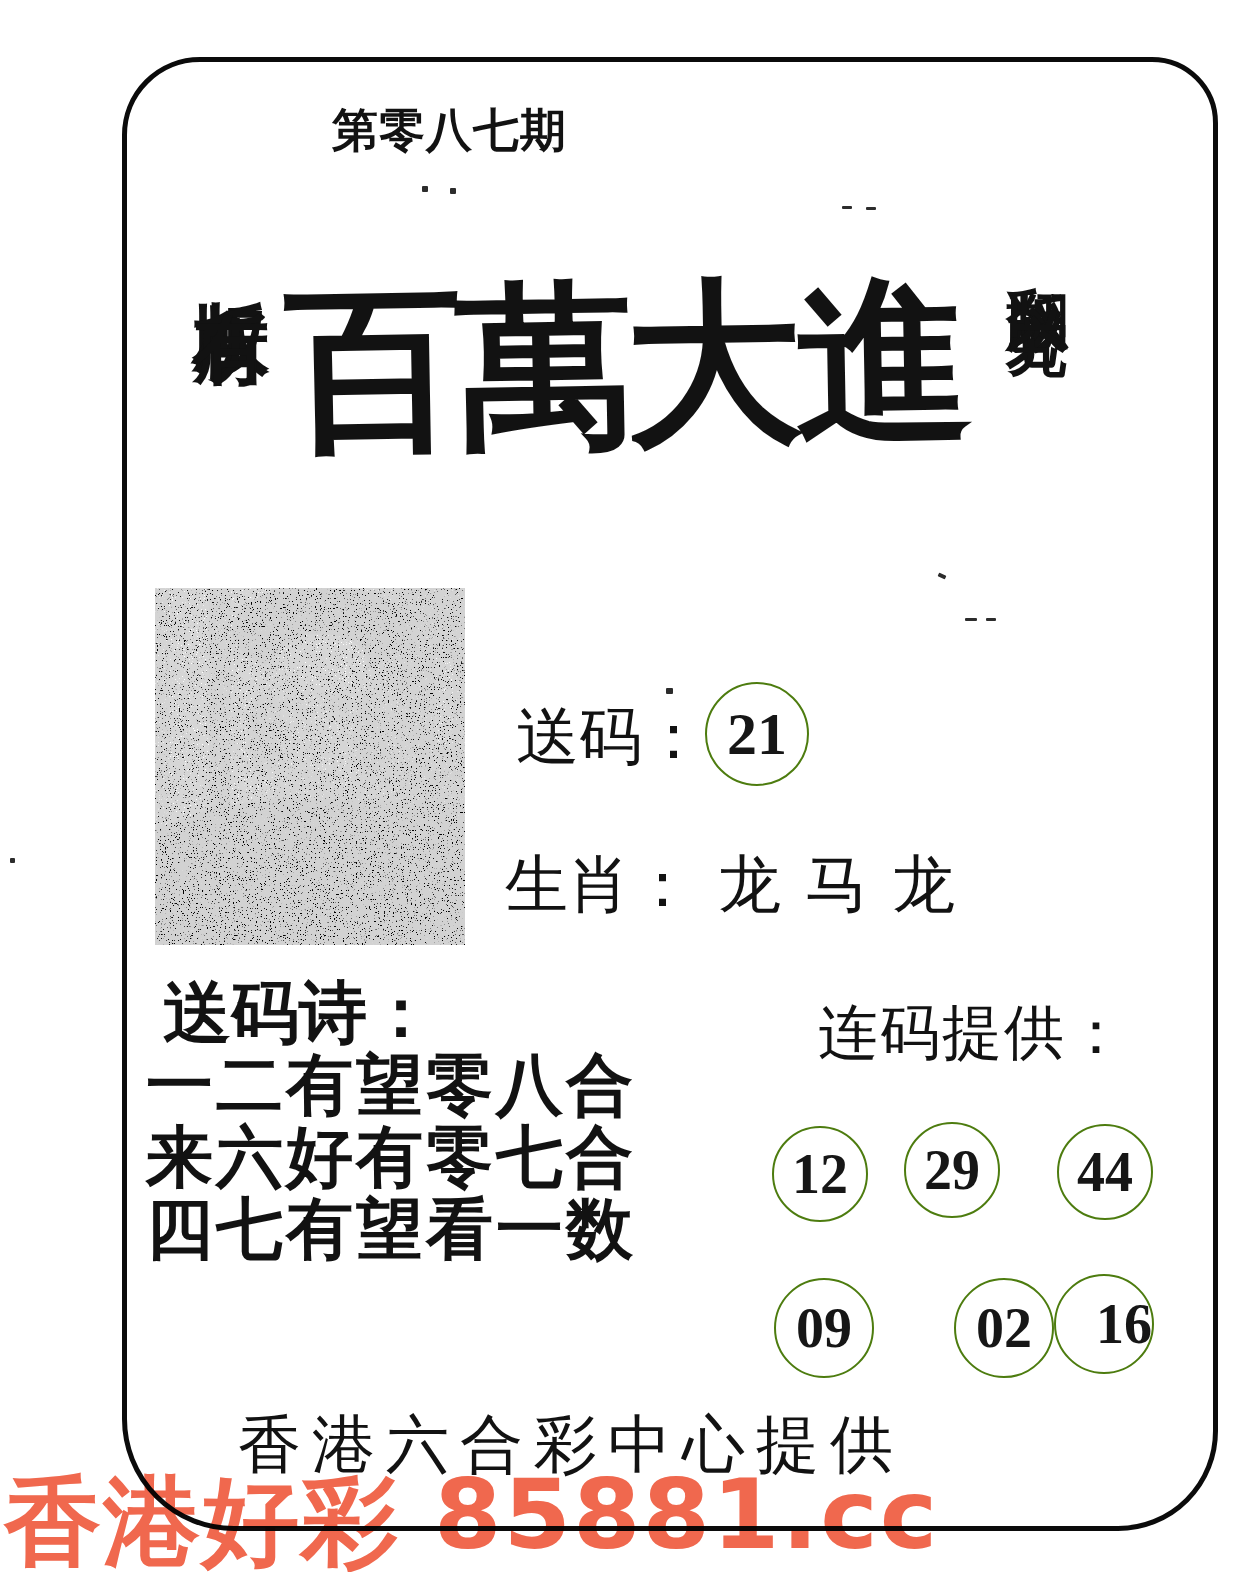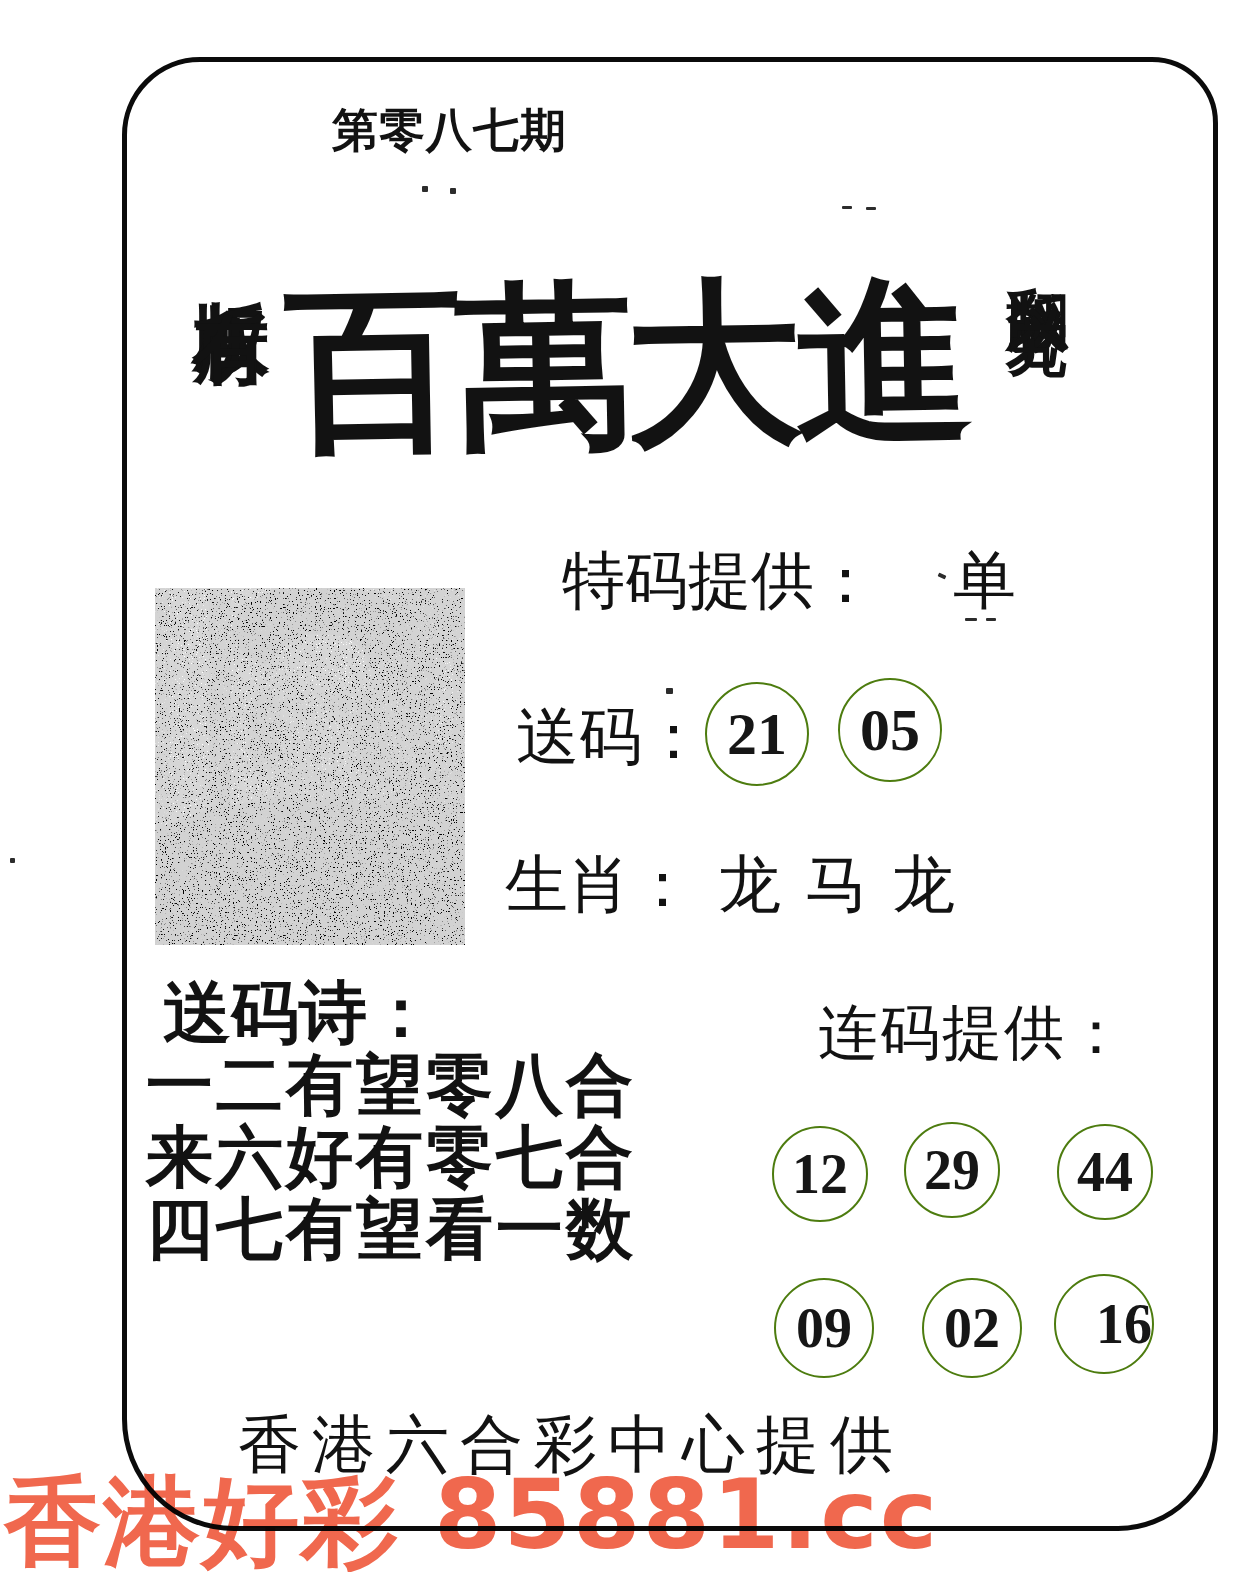--- a/index.html
+++ b/index.html
@@ -89,31 +89,24 @@
     <ellipse cx="138" cy="116" rx="13" ry="8" fill="#3a3a3a"></ellipse>
     <ellipse cx="186" cy="116" rx="13" ry="8" fill="#3a3a3a"></ellipse>
     <ellipse cx="161" cy="162" rx="14" ry="11" fill="#6e6e6e"></ellipse>
     <ellipse cx="160" cy="188" rx="21" ry="7" fill="#474747"></ellipse>
     <rect x="133" y="190" width="56" height="42" fill="#7a7a7a"></rect>
     <path d="M0,242 Q80,206 155,212 Q238,206 310,238 L310,357 L0,357 Z" fill="#1e1e1e"></path>
     <rect width="310" height="357" filter="url(#grainB)" opacity="0.9"></rect>
     <rect width="310" height="357" filter="url(#grainW)" opacity="0.8"></rect>
   </svg>
 
-  <div class="line special">
-    <span>特码提供：</span>
-    <span>单</span>
-  </div>
 
   <div class="gift-label">送码：</div>
   <div class="circle c-big" style="left:705px;top:682px;">
     <span>21</span>
-  </div>
-  <div class="circle c-big" style="left:838px;top:678px;">
-    <span>05</span>
   </div>
 
   <div class="line zodiac">
     <span>生肖：</span>
     <span>龙</span>
     <span>马</span>
     <span>龙</span>
   </div>
 
   <div class="poem-label">送码诗：</div>
@@ -127,21 +120,21 @@
   </div>
   <div class="circle c-mid" style="left:904px;top:1122px;">
     <span>29</span>
   </div>
   <div class="circle c-mid" style="left:1057px;top:1124px;">
     <span>44</span>
   </div>
   <div class="circle c-mid" style="left:774px;top:1278px;width:96px;height:96px;">
     <span>09</span>
   </div>
-  <div class="circle c-mid" style="left:922px;top:1278px;width:96px;height:96px;">
+  <div class="circle c-mid" style="left:954px;top:1278px;width:96px;height:96px;">
     <span>02</span>
   </div>
   <div class="circle c-mid" style="left:1054px;top:1274px;width:96px;height:96px;justify-content:flex-end;">
     <span>16</span>
   </div>
 
   <div class="footer-text">香港六合彩中心提供</div>
 
   <div class="watermark" style="color: rgb(240, 104, 78);">
     <span>香港好彩</span>

